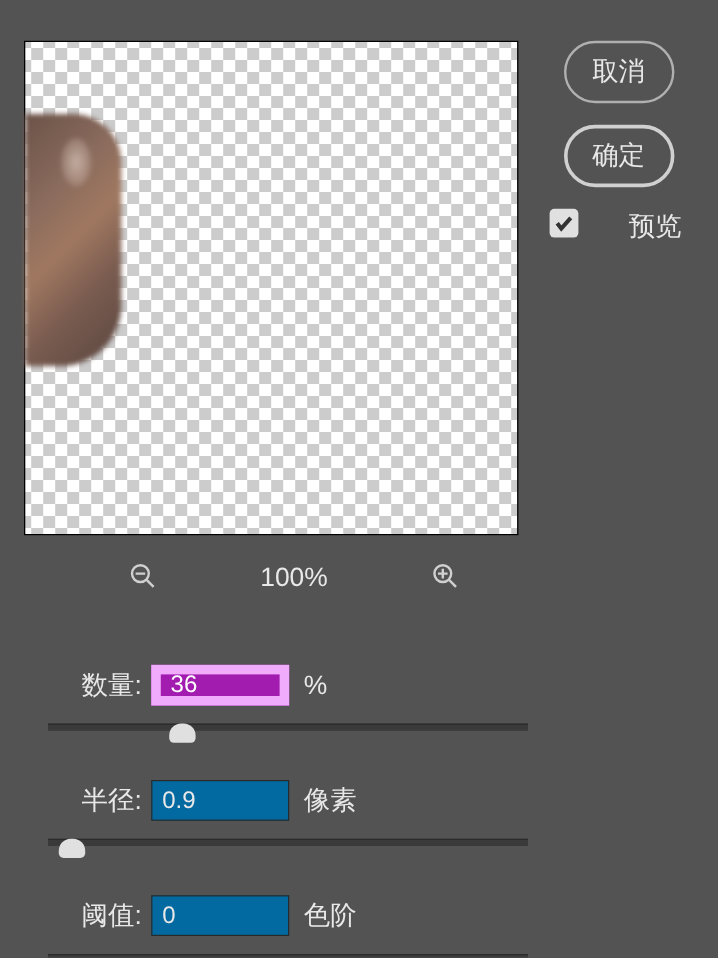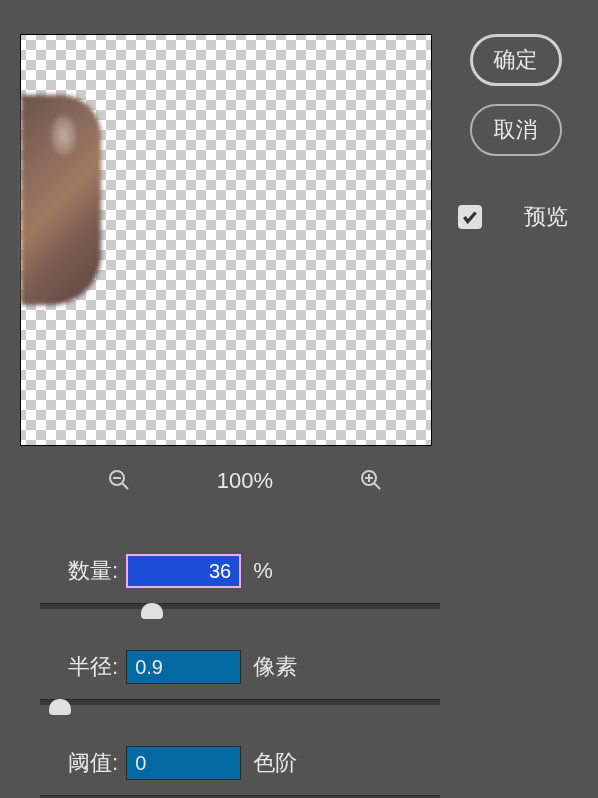--- a/index.html
+++ b/index.html
@@ -108,24 +108,23 @@
       width: 115px;
       height: 34px;
       background: #0369a1;
       border: 1px solid #2a2a2a;
       color: #e8e8e8;
       font-size: 20px;
       padding: 3px 8px;
     }
     
     .slider-input.selected {
-      background: #1d4ed8;
-      border: 2px solid #f0abfc;
+      background: #a21caf;
+      border: 8px solid #f0abfc;
       color: #fff;
-      text-align: right;
     }
     
     .slider-unit {
       font-size: 22px;
       color: #e8e8e8;
       margin-left: 12px;
     }
     
     .slider-track {
       position: relative;
@@ -187,22 +186,20 @@
       align-items: center;
       justify-content: center;
     }
     
     .btn.primary {
       border: 3px solid #d0d0d0;
     }
     
     .checkbox-row {
       display: flex;
-      align-items: center;
-      margin-top: 28px;
       margin-left: -5px;
       gap: 32px;
     }
     
     .checkbox {
       width: 24px;
       height: 24px;
       background: #e0e0e0;
       border-radius: 4px;
       margin-right: 10px;
@@ -276,22 +273,22 @@
         <input class="slider-input" value="0" style="">
         <span class="slider-unit">色阶</span>
       </div>
       <div class="slider-track">
         <div class="slider-track-line"></div>
       </div>
     </div>
   </div>
 
   <div class="right-panel">
+    <button class="btn">取消</button>
     <button class="btn primary">确定</button>
-    <button class="btn">取消</button>
 
     <div class="checkbox-row">
       <div class="checkbox">
         <svg viewBox="0 0 16 16" fill="none" stroke="#333" stroke-width="3">
           <polyline points="3,8 6,12 13,4"></polyline>
         </svg>
       </div>
       <span class="checkbox-label">预览</span>
     </div>
   </div>

